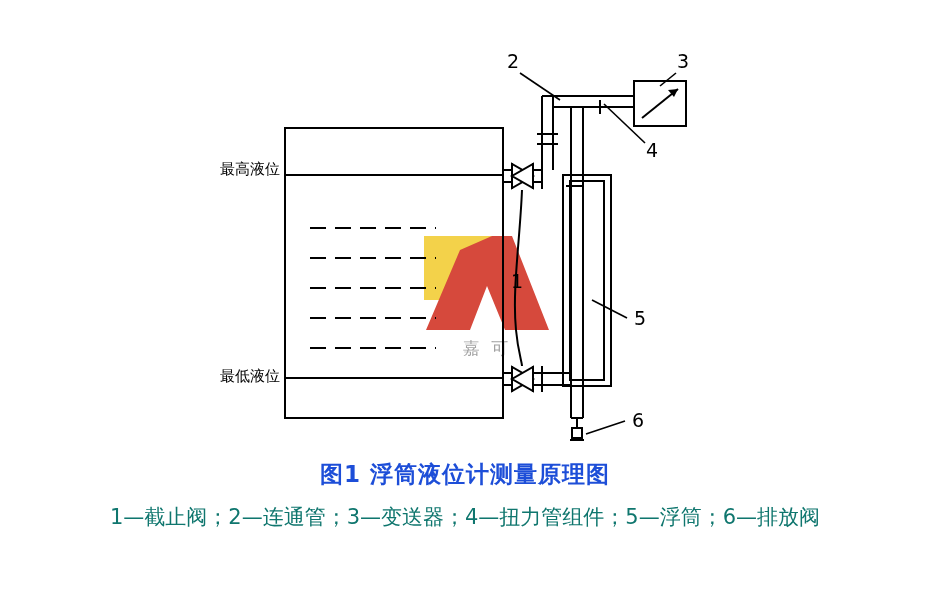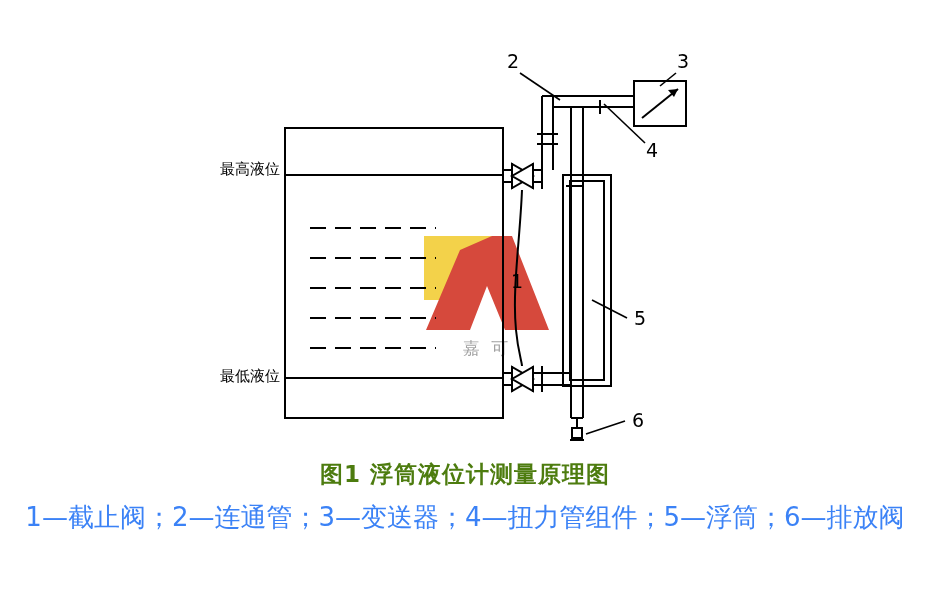--- a/index.html
+++ b/index.html
@@ -37,30 +37,30 @@
     position: absolute;
     left: 0;
     top: 458px;
     width: 930px;
     text-align: center;
   }
   #fig-title {
     font-family: "DejaVu Sans", "Liberation Sans", sans-serif;
     font-size: 23px;
     font-weight: bold;
-    color: #4d7c0f;
+    color: #1d4ed8;
     letter-spacing: 1px;
     line-height: 32px;
     margin: 0;
     padding: 0;
   }
   #fig-legend {
     font-family: "DejaVu Sans", "Liberation Sans", sans-serif;
-    font-size: 26px;
-    color: #3b82f6;
+    font-size: 21px;
+    color: #0f766e;
     line-height: 30px;
     margin: 0;
     padding: 0;
     margin-top: 12px;
   }
 </style>
 </head>
 <body>
 
 <div id="page">

